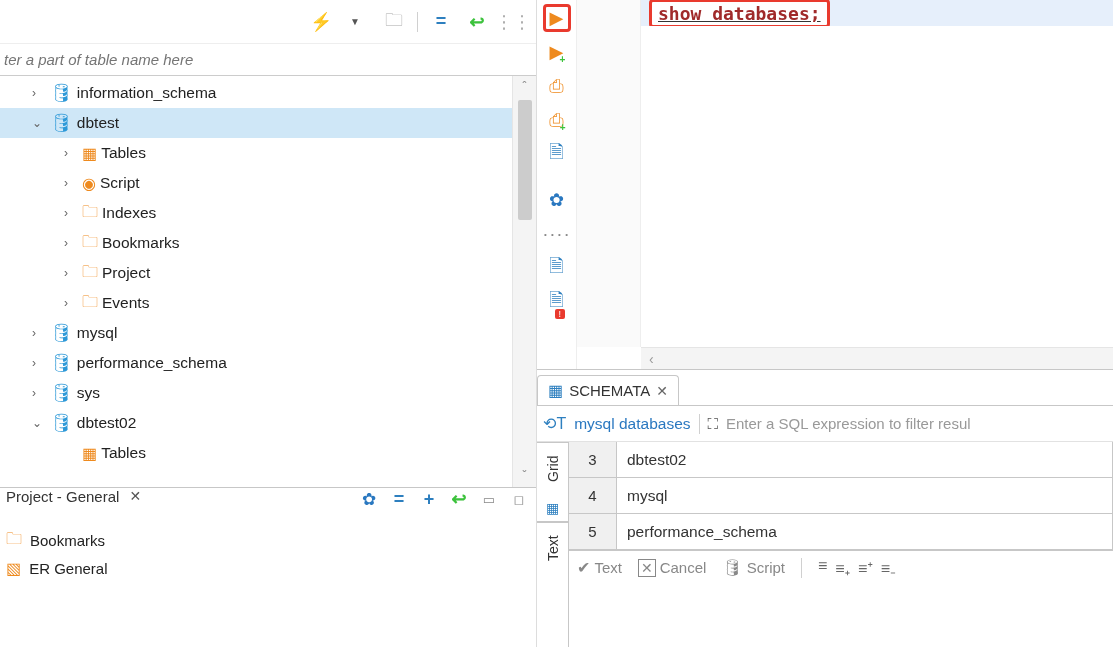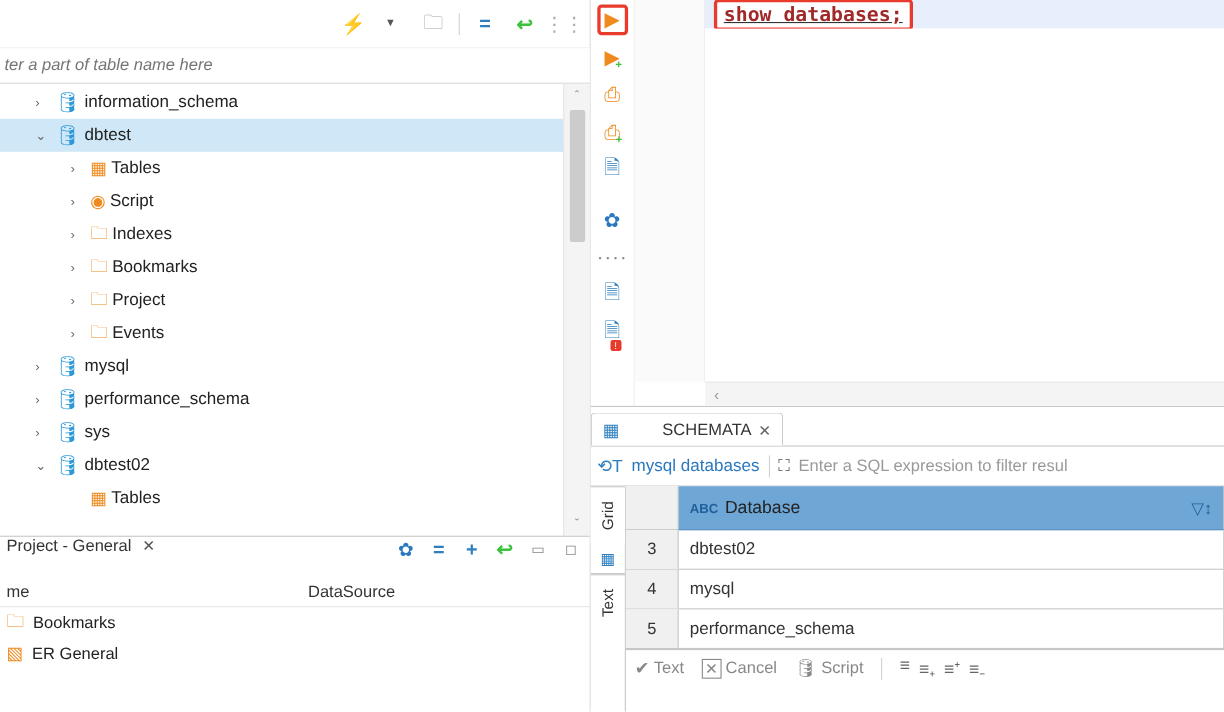--- a/index.html
+++ b/index.html
@@ -279,21 +279,21 @@
     border: 1px solid #c7c7c7;
     border-bottom: none;
     height: 30px;
     padding: 0 10px;
     background: #fff;
     border-top-left-radius: 4px;
     border-top-right-radius: 4px;
     cursor: pointer;
   }
   .tab-icon { color: #2d7fbf; font-size: 16px;}
-  .tab-label { font-size: 15px; margin-left: 33px;}
+  .tab-label { font-size: 15px;}
   .tab-close { color: #666; font-size: 14px;}
 
   .query-row {
     display: flex;
     align-items: center;
     height: 36px;
     gap: 8px;
     padding: 0 6px;
     border-bottom: 1px solid #e2e2e2;
   }
@@ -534,24 +534,20 @@
       <div class="proj-icon">
           <span class="ref-green">↩</span>
         </div>
       <div class="proj-icon">
           <span class="win-icon">▭</span>
         </div>
       <div class="proj-icon">
           <span class="win-icon">◻</span>
         </div>
     </div>
-    <div class="project-cols">
-      <div class="col-name">me</div>
-      <div class="col-ds">DataSource</div>
-    </div>
     <div class="proj-item">
       <span class="bookmark-icon">🗀</span>
       <span>Bookmarks</span>
     </div>
     <div class="proj-item">
       <span class="diag-icon">▧</span>
       <span>ER General</span>
     </div>
   </div>
 </div>
@@ -623,30 +619,20 @@
     </div>
 
     <div class="grid-row">
       <div class="grid-left-tabs">
         <div class="vtab sel">Grid</div>
         <div class="vtab-icon">▦</div>
         <div class="vtab">Text</div>
       </div>
 
       <div class="grid-body">
-        <div class="grid-header-row">
-          <div class="gh-corner"></div>
-          <div class="gh-cell">
-            <div class="gh-left">
-              <span class="abc-tag">ABC</span>
-              <span>Database</span>
-            </div>
-            <span class="gh-sort">▽↕</span>
-          </div>
-        </div>
 
         <div class="grid-row-data">
           <div class="row-num">3</div>
           <div class="row-cell">dbtest02</div>
         </div>
         <div class="grid-row-data">
           <div class="row-num">4</div>
           <div class="row-cell">mysql</div>
         </div>
         <div class="grid-row-data">

